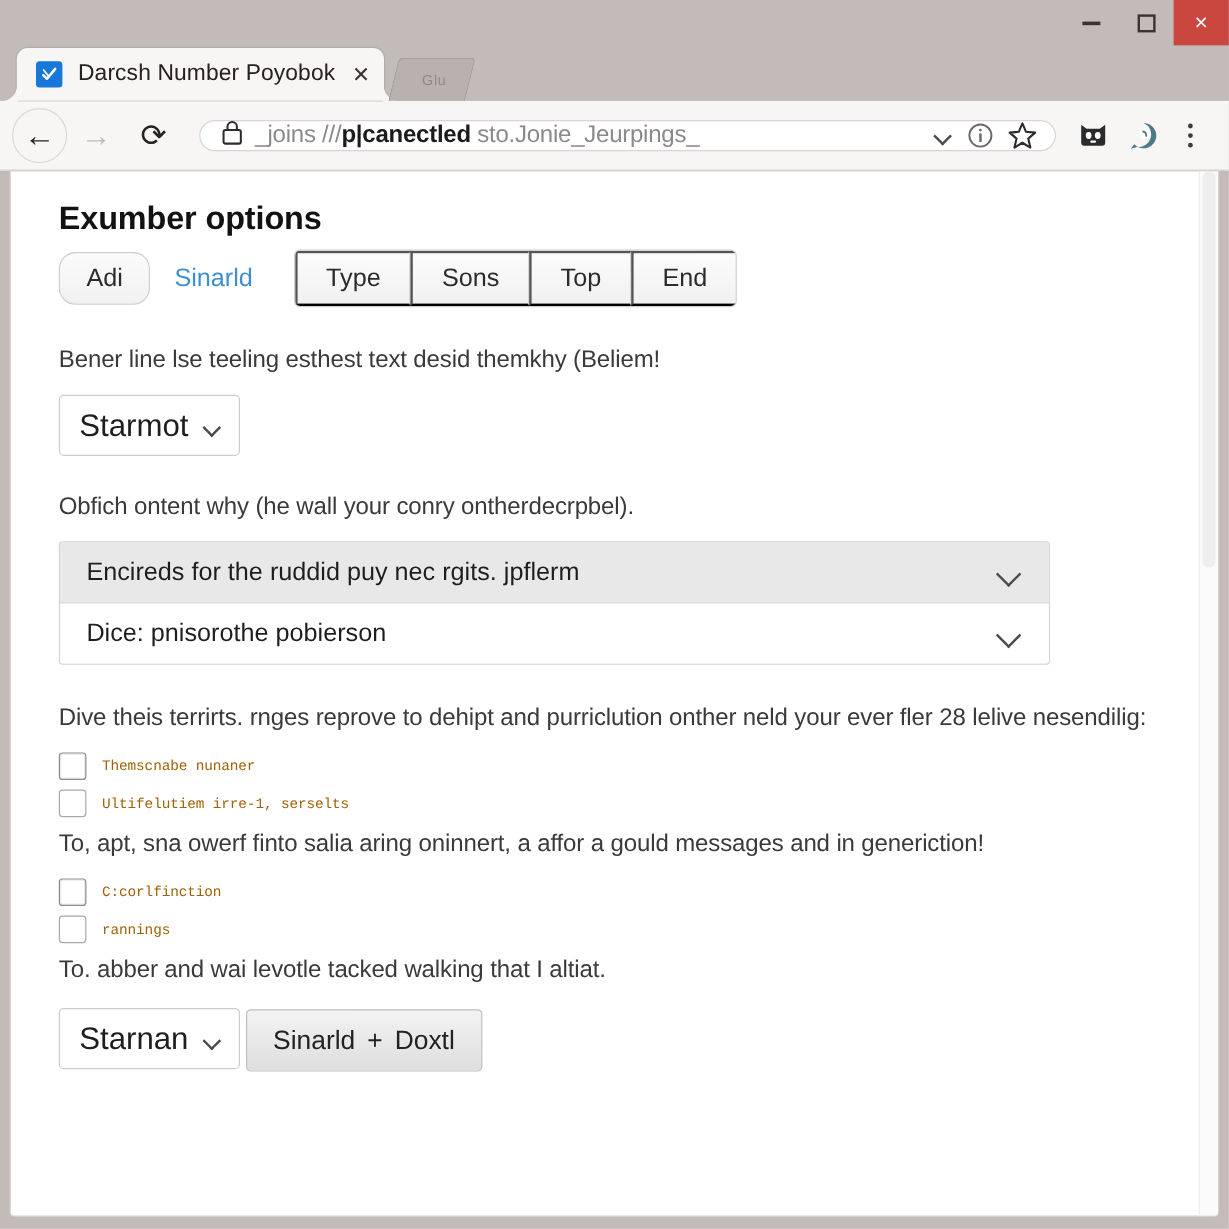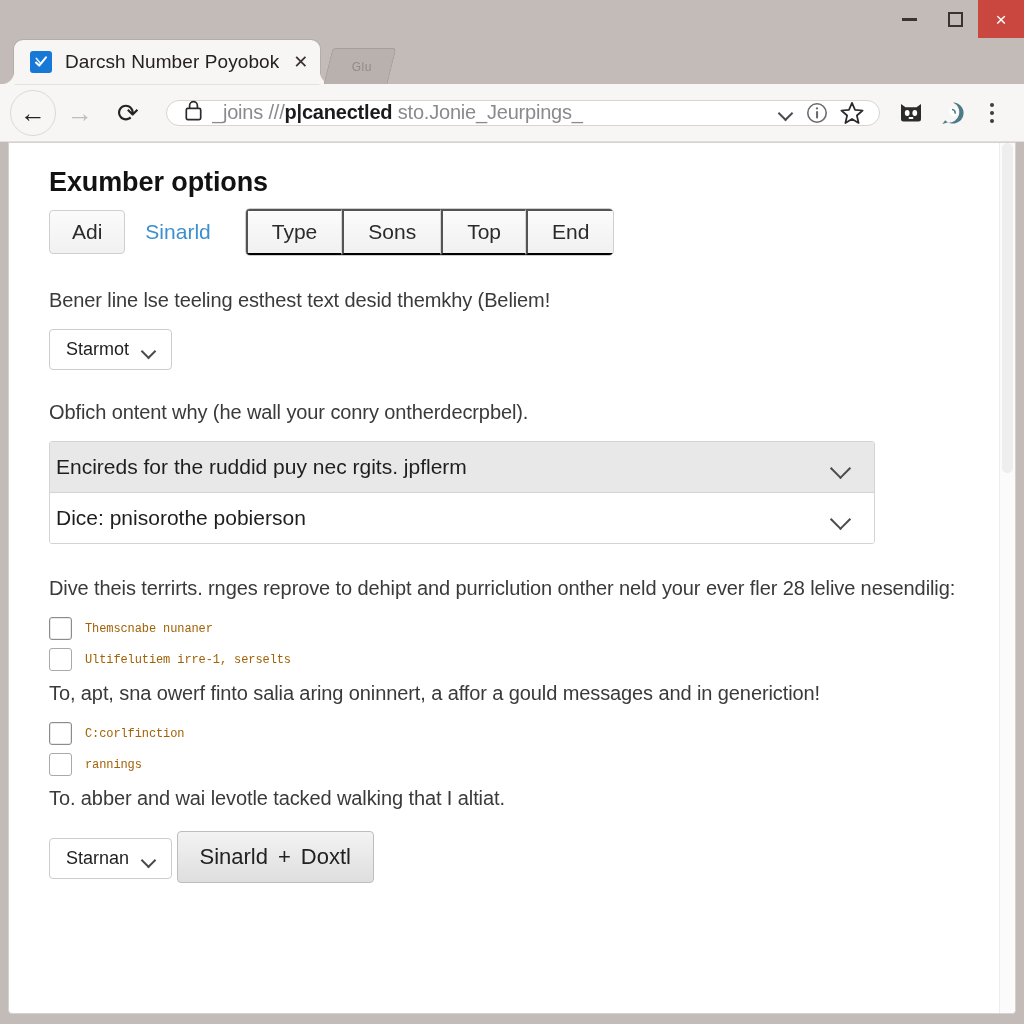--- a/index.html
+++ b/index.html
@@ -220,21 +220,21 @@
     letter-spacing: -.1px;
   }
   .btn-row {
     display: flex;
     align-items: center;
     margin-bottom: 30px;
   }
   .btn {
     background: linear-gradient(#fbfbfb, #f1f1f1);
     border: 1px solid #cfcfcf;
-    border-radius: 4px;
+    border-radius: 14px;
     font-size: 21px;
     color: #2b2b2b;
     padding: 9px 22px;
     font-family: "Liberation Sans", sans-serif;
     line-height: 1.15;
   }
   .link-btn {
     color: #3d8fcf;
     font-size: 21px;
     padding: 9px 20px;
@@ -266,21 +266,21 @@
     letter-spacing: -.1px;
   }
 
   .select-sm {
     display: inline-flex;
     align-items: center;
     gap: 13px;
     background: #ffffff;
     border: 1px solid #cdcdcd;
     border-radius: 4px;
-    font-size: 18px;
+    font-size: 26px;
     color: #1e1e1e;
     padding: 9px 16px;
     margin-bottom: 28px;
   }
   .chev {
     width: 13px; height: 8px;
     display: inline-block;
     position: relative;
   }
   .chev::before {
@@ -300,21 +300,21 @@
     border-radius: 3px;
     overflow: hidden;
     margin-bottom: 30px;
   }
   .select-wide {
     display: flex;
     align-items: center;
     justify-content: space-between;
     font-size: 21px;
     color: #1e1e1e;
-    padding: 13px 22px 13px 6px;
+    padding: 13px 22px 13px 22px;
     background: #ffffff;
     gap: 40px;
   }
   .select-wide.shaded { background: #e8e8e8; border-bottom: 1px solid #d4d4d4; }
 
   .check-row {
     display: flex;
     align-items: center;
     gap: 13px;
     margin: 4px 0 8px 0;

